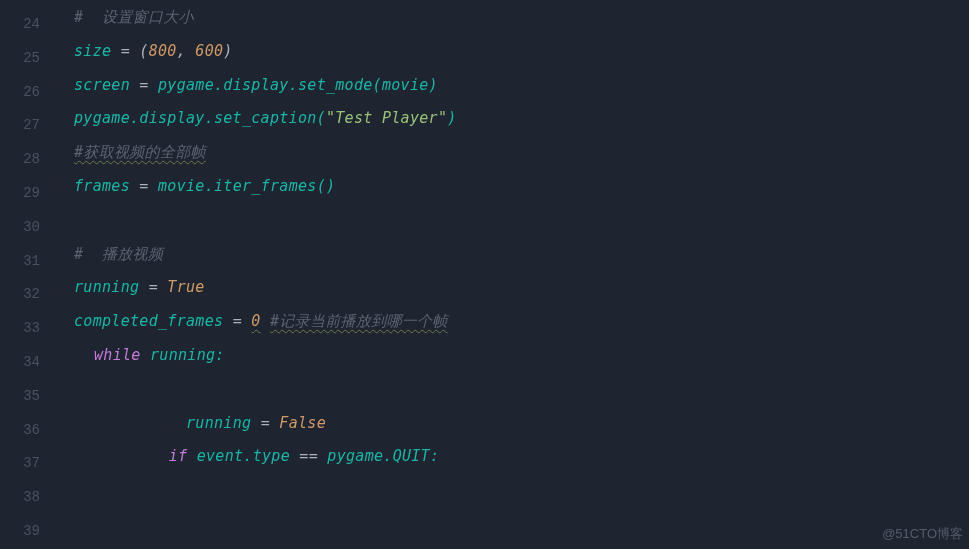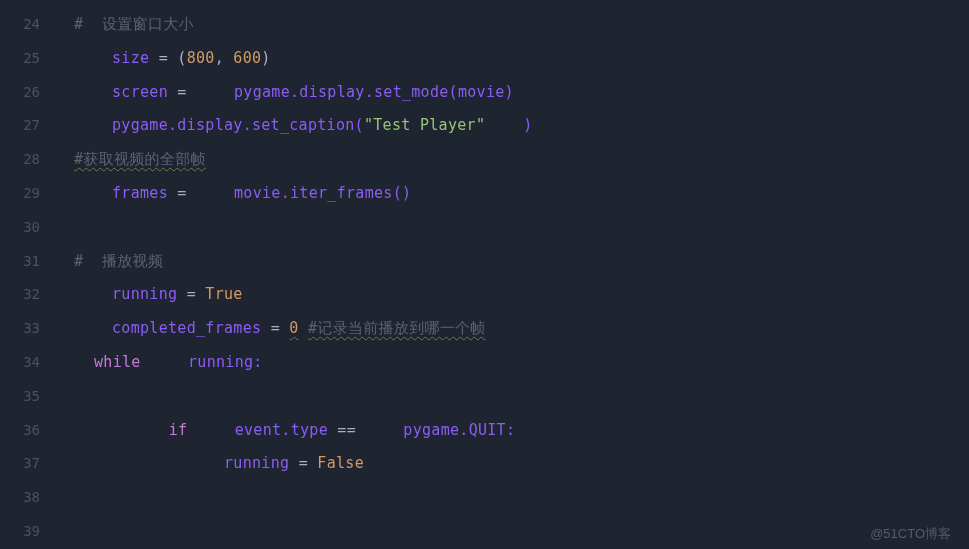--- a/index.html
+++ b/index.html
@@ -17,56 +17,58 @@
   height: 100%;
 }
 .gutter {
   width: 54px;
   padding-top: 8px;
   padding-right: 14px;
   text-align: right;
   color: #4a5261;
   user-select: none;
   flex-shrink: 0;
+  font-family: Liberation Mono, monospace;
 }
 .gutter .ln {
   height: 33.8px;
   line-height: 33.8px;
   font-size: 14px;
 }
 .code {
   flex: 1;
-  padding-top: 8px;
+  padding-top: 1px;
   padding-left: 20px;
   color: #abb2bf;
   letter-spacing: 0.3px;
+  font-style: italic;
 }
 .code .line {
   height: 33.8px;
   line-height: 33.8px;
   white-space: pre;
 }
 .c-comment { color: #5c6370; }
-.c-default { color: #8b5cf6; margin-left: 38px; }
+.c-default { color: #14b8a6; }
 .c-op { color: #abb2bf; }
 .c-punct { color: #abb2bf; }
 .c-number { color: #d19a66; margin-top: 33px; }
 .c-string { color: #98c379; }
 .c-keyword { color: #c678dd; margin-left: 20px; }
 .c-const { color: #d19a66; margin-top: 32px; }
 .wavy {
   text-decoration-line: underline;
   text-decoration-style: wavy;
   text-decoration-color: #6b7a4a;
   text-decoration-thickness: 1px;
   text-underline-offset: 3px;
 }
 .watermark {
   position: absolute;
-  right: 18px;
+  right: 6px;
   bottom: 6px;
   color: #6b7482;
   font-size: 13px;
   font-family: sans-serif;
   opacity: 0.7;
 }
 </style>
 </head>
 <body>
 
@@ -96,18 +98,18 @@
     <div class="line"><span class="c-default">screen </span><span class="c-op">=</span><span class="c-default"> pygame.display.set_mode(movie)</span></div>
     <div class="line"><span class="c-default">pygame.display.set_caption(</span><span class="c-string">"Test Player"</span><span class="c-default">)</span></div>
     <div class="line"><span class="c-comment wavy">#获取视频的全部帧</span></div>
     <div class="line"><span class="c-default">frames </span><span class="c-op">=</span><span class="c-default"> movie.iter_frames()</span></div>
     <div class="line"><span></span></div>
     <div class="line"><span class="c-comment">#  播放视频</span></div>
     <div class="line"><span class="c-default">running </span><span class="c-op">=</span><span> </span><span class="c-const">True</span></div>
     <div class="line"><span class="c-default">completed_frames </span><span class="c-op">=</span><span> </span><span class="c-number wavy">0</span><span> </span><span class="c-comment wavy">#记录当前播放到哪一个帧</span></div>
     <div class="line"><span class="c-keyword">while</span><span class="c-default"> running:</span></div>
     <div class="line"><span>    </span></div>
+    <div class="line"><span>            </span><span class="c-default">running </span><span class="c-op">=</span><span> </span><span class="c-const">False</span></div>
     <div class="line"><span>        </span><span class="c-keyword">if</span><span class="c-default"> event.type </span><span class="c-op">==</span><span class="c-default"> pygame.QUIT:</span></div>
-    <div class="line"><span>            </span><span class="c-default">running </span><span class="c-op">=</span><span> </span><span class="c-const">False</span></div>
   </div>
 </div>
 
 <div class="watermark">@51CTO博客</div>
 
 </body></html>

